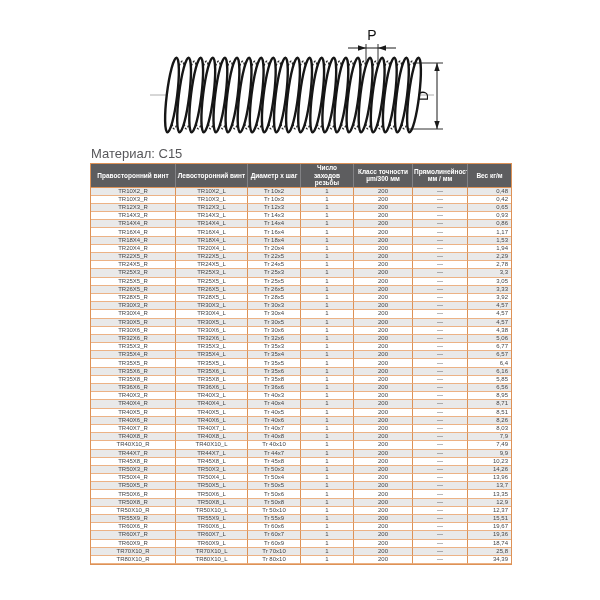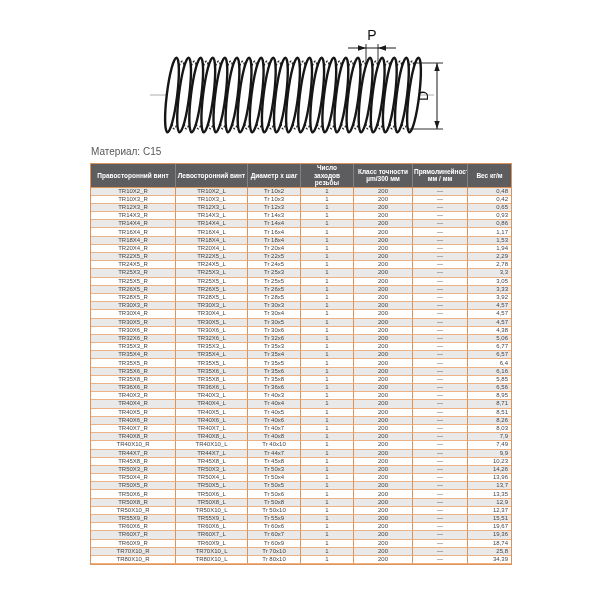--- a/index.html
+++ b/index.html
@@ -11,21 +11,21 @@
   .drawing{position:absolute;left:0;top:0;width:600px;height:160px;}
   .crest{fill:#ffffff;stroke:#161616;stroke-width:2.4;}
   .root{fill:none;stroke:#2a2a2a;stroke-width:1.3;stroke-dasharray:2.2 1.6;}
   .dimline{stroke:#1a1a1a;stroke-width:1;}
   .extline{stroke:#1a1a1a;stroke-width:0.9;}
   .centerline{stroke:#9a9a9a;stroke-width:0.8;}
   .arrow{fill:#1a1a1a;}
   .dimtext{font-family:"Liberation Sans",sans-serif;font-size:14px;fill:#111;}
   
   .material{
-    position:absolute;left:91px;top:146px;font-size:10px;color:#57575a;
+    position:absolute;left:91px;top:146px;font-size:13px;color:#57575a;
   }
   
   .tablewrap{position:absolute;left:90px;top:163px;width:420px;}
   table{
     border-spacing:0;table-layout:fixed;width:420px;
     border:1px solid var(--border-orange);
   }
   th{
     background:var(--header-bg);color:#ffffff;font-size:6.5px;font-weight:bold;
     line-height:7.5px;white-space:pre-line;height:21px;padding:0 1px;

